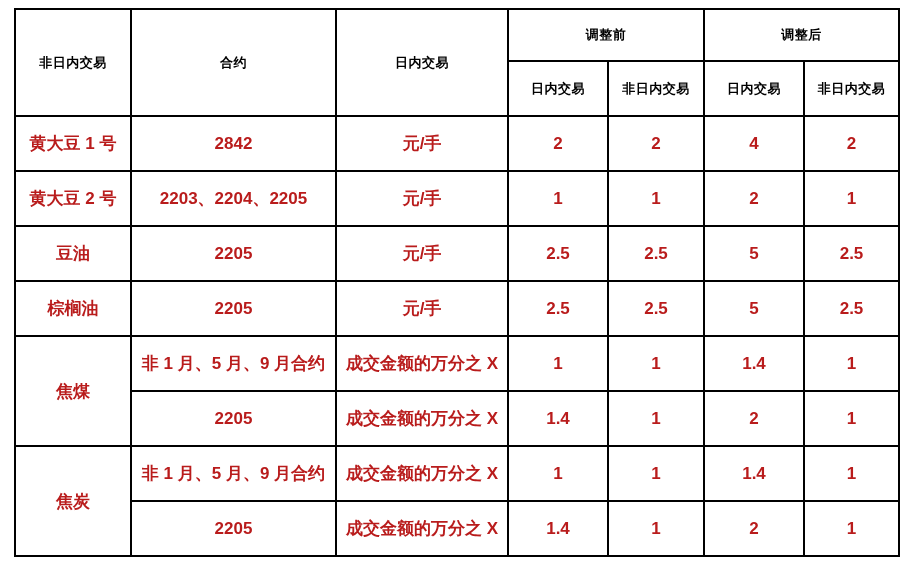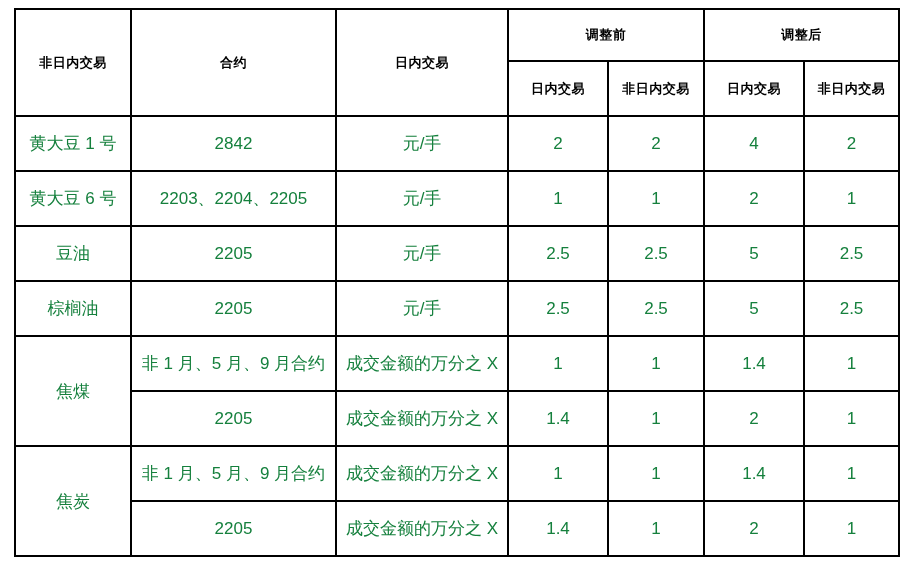--- a/index.html
+++ b/index.html
@@ -31,23 +31,23 @@
     box-sizing: border-box;
     overflow: hidden;
   }
   .fee-table th {
     font-weight: bold;
     font-size: 13px;
     color: #000000;
     letter-spacing: 0.5px;
   }
   .fee-table td {
-    font-weight: normal;
+    font-weight: bold;
     font-size: 17px;
-    color: #15803d;
+    color: #b91c1c;
   }
   tr.header-row-1 { height: 52px; }
   tr.header-row-2 { height: 55px; }
   tr.body-row     { height: 55px; }
 
   col.c-variety  { width: 116px; }
   col.c-contract { width: 205px; }
   col.c-fee      { width: 172px; }
   col.c-bi       { width: 100px; }
   col.c-bn       { width: 96px;  }
@@ -86,21 +86,21 @@
       <tr class="body-row">
         <td>黄大豆 1 号</td>
         <td>2842</td>
         <td>元/手</td>
         <td>2</td>
         <td>2</td>
         <td>4</td>
         <td>2</td>
       </tr>
       <tr class="body-row">
-        <td>黄大豆 6 号</td>
+        <td>黄大豆 2 号</td>
         <td>2203、2204、2205</td>
         <td>元/手</td>
         <td>1</td>
         <td>1</td>
         <td>2</td>
         <td>1</td>
       </tr>
       <tr class="body-row">
         <td>豆油</td>
         <td>2205</td>

